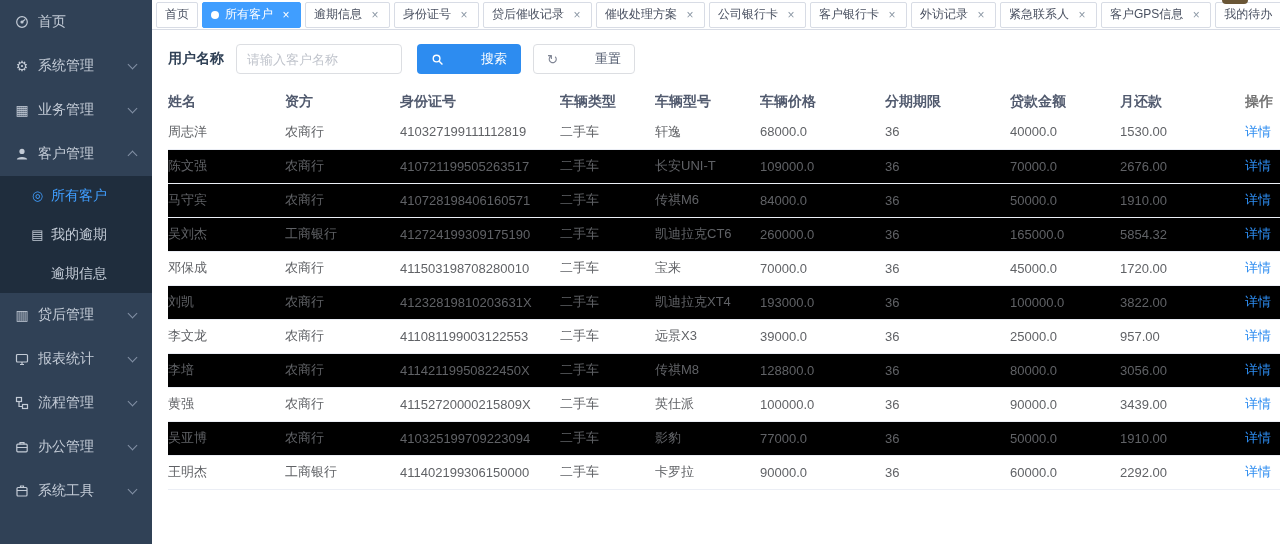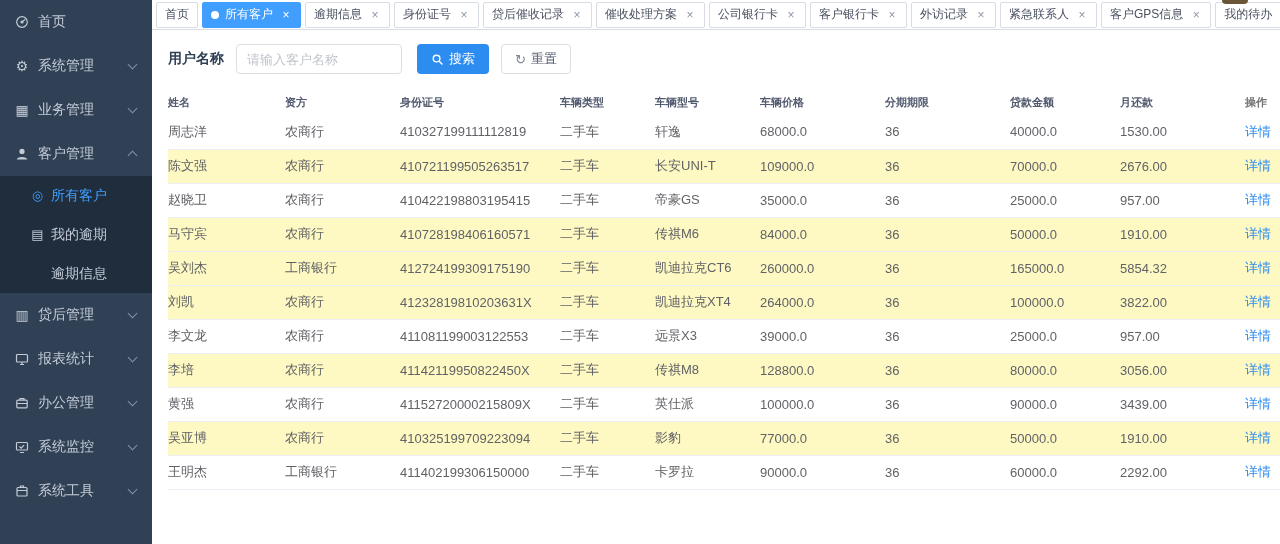--- a/index.html
+++ b/index.html
@@ -38,33 +38,33 @@
   .tab.active .close { color:#fff; }
 
   
   .content { padding:0 16px; }
   .search-row { margin-top:13px; display:flex; align-items:center; height:32px; }
   .search-label { font-size:14px; font-weight:bold; color:#304156; margin-right:12px;font-family:Liberation Mono, monospace; }
   .search-input { width:166px; height:30px; border:1px solid #dcdee2; border-radius:4px; padding:0 10px;
                   font-size:13px; color:#515a6e; outline:none; font-family:inherit; }
   .search-input::placeholder { color:#c0c4cc; }
   .btn { height:30px; display:inline-flex; align-items:center; justify-content:center; border-radius:4px;
-         font-size:13px; cursor:pointer; padding:0 13px; border:1px solid transparent; font-family:inherit; }
+         font-size:13px; cursor:pointer; padding:0 13px; border:1px solid transparent; font-family:inherit;gap:32px; }
   .btn .bico { margin-right:5px; display:inline-flex; align-items:center; }
   .btn-primary { background:#2d8cf0; color:#fff; margin-left:15px; }
   .btn-default { background:#fff; color:#515a6e; border-color:#dcdee2; margin-left:12px; }
 
   
   .tbl-wrap { margin-top:14px; }
   table { border-collapse:collapse; table-layout:fixed; width:1112px; }
-  th { text-align:left; font-size:11px; color:#515a6e; font-weight:bold; height:26px; padding:0;
+  th { text-align:left; font-size:14px; color:#515a6e; font-weight:bold; height:26px; padding:0;
        white-space:nowrap; overflow:hidden; }
   td { font-size:13px; color:#606266; height:34px; padding:0; border-bottom:1px solid #ebeef5;
        white-space:nowrap; overflow:hidden; }
-  tr.stripe td { background:#fef9c3; }
+  tr.stripe td { background:#000000; }
   td.op a, th.op { color:#2d8cf0; text-decoration:none; }
   td.op { color:#2d8cf0; }
   th.op { color:#737373; }
   .detail-link { color:#2d8cf0; cursor:pointer;text-align:center; }
 
   
   .smudge { position:absolute; top:0; right:32px; width:26px; height:4px; background:#6a5636;
             border-radius:0 0 4px 4px; }
 </style>
 </head>
@@ -129,35 +129,36 @@
               <rect x="1.5" y="2.5" width="11" height="7.5" rx="1"></rect>
               <path d="M5 12.5h4M7 10v2.5"></path>
             </svg>
           </span>
           <span class="lbl">报表统计</span>
           <span class="chev "></span>
         </div>
         <div class="side-item">
           <span class="ico">
             <svg width="14" height="14" viewBox="0 0 14 14" fill="none" stroke="currentColor" stroke-width="1.2">
+              <rect x="1.5" y="1.5" width="5" height="4"></rect>
+              <rect x="7.5" y="8.5" width="5" height="4"></rect>
+              <path d="M4 5.5v5h3.5"></path>
+            </svg>
+          </span>
+          <span class="lbl">流程管理</span>
+          <span class="chev "></span>
+        </div>
+        <div class="side-item">
+          <span class="ico">
+            <svg width="14" height="14" viewBox="0 0 14 14" fill="none" stroke="currentColor" stroke-width="1.2">
               <rect x="1.8" y="4.2" width="10.4" height="7.6" rx="1"></rect>
               <path d="M5 4.2V2.6h4v1.6M1.8 7.5h10.4"></path>
             </svg>
           </span>
           <span class="lbl">办公管理</span>
-          <span class="chev "></span>
-        </div>
-        <div class="side-item">
-          <span class="ico">
-            <svg width="14" height="14" viewBox="0 0 14 14" fill="none" stroke="currentColor" stroke-width="1.2">
-              <rect x="1.5" y="2.5" width="11" height="7.5" rx="1"></rect>
-              <path d="M4.5 6.5l1.6 1.6 3-3M5 12.5h4"></path>
-            </svg>
-          </span>
-          <span class="lbl">系统监控</span>
           <span class="chev "></span>
         </div>
         <div class="side-item">
           <span class="ico">
             <svg width="14" height="14" viewBox="0 0 14 14" fill="none" stroke="currentColor" stroke-width="1.2">
               <rect x="2" y="3.5" width="10" height="8.5" rx="1"></rect>
               <path d="M2 6.5h10M5.5 3.5V2h3v1.5"></path>
             </svg>
           </span>
           <span class="lbl">系统工具</span>
@@ -283,32 +284,20 @@
                 <td>农商行</td>
                 <td>410721199505263517</td>
                 <td>二手车</td>
                 <td>长安UNI-T</td>
                 <td>109000.0</td>
                 <td>36</td>
                 <td>70000.0</td>
                 <td>2676.00</td>
                 <td class="op"><span class="detail-link">详情</span></td>
               </tr>
-              <tr>
-                <td>赵晓卫</td>
-                <td>农商行</td>
-                <td>410422198803195415</td>
-                <td>二手车</td>
-                <td>帝豪GS</td>
-                <td>35000.0</td>
-                <td>36</td>
-                <td>25000.0</td>
-                <td>957.00</td>
-                <td class="op"><span class="detail-link">详情</span></td>
-              </tr>
               <tr class="stripe">
                 <td>马守宾</td>
                 <td>农商行</td>
                 <td>410728198406160571</td>
                 <td>二手车</td>
                 <td>传祺M6</td>
                 <td>84000.0</td>
                 <td>36</td>
                 <td>50000.0</td>
                 <td>1910.00</td>
@@ -319,27 +308,39 @@
                 <td>工商银行</td>
                 <td>412724199309175190</td>
                 <td>二手车</td>
                 <td>凯迪拉克CT6</td>
                 <td>260000.0</td>
                 <td>36</td>
                 <td>165000.0</td>
                 <td>5854.32</td>
                 <td class="op"><span class="detail-link">详情</span></td>
               </tr>
+              <tr>
+                <td>邓保成</td>
+                <td>农商行</td>
+                <td>411503198708280010</td>
+                <td>二手车</td>
+                <td>宝来</td>
+                <td>70000.0</td>
+                <td>36</td>
+                <td>45000.0</td>
+                <td>1720.00</td>
+                <td class="op"><span class="detail-link">详情</span></td>
+              </tr>
               <tr class="stripe">
                 <td>刘凯</td>
                 <td>农商行</td>
                 <td>41232819810203631X</td>
                 <td>二手车</td>
                 <td>凯迪拉克XT4</td>
-                <td>264000.0</td>
+                <td>193000.0</td>
                 <td>36</td>
                 <td>100000.0</td>
                 <td>3822.00</td>
                 <td class="op"><span class="detail-link">详情</span></td>
               </tr>
               <tr>
                 <td>李文龙</td>
                 <td>农商行</td>
                 <td>411081199003122553</td>
                 <td>二手车</td>

